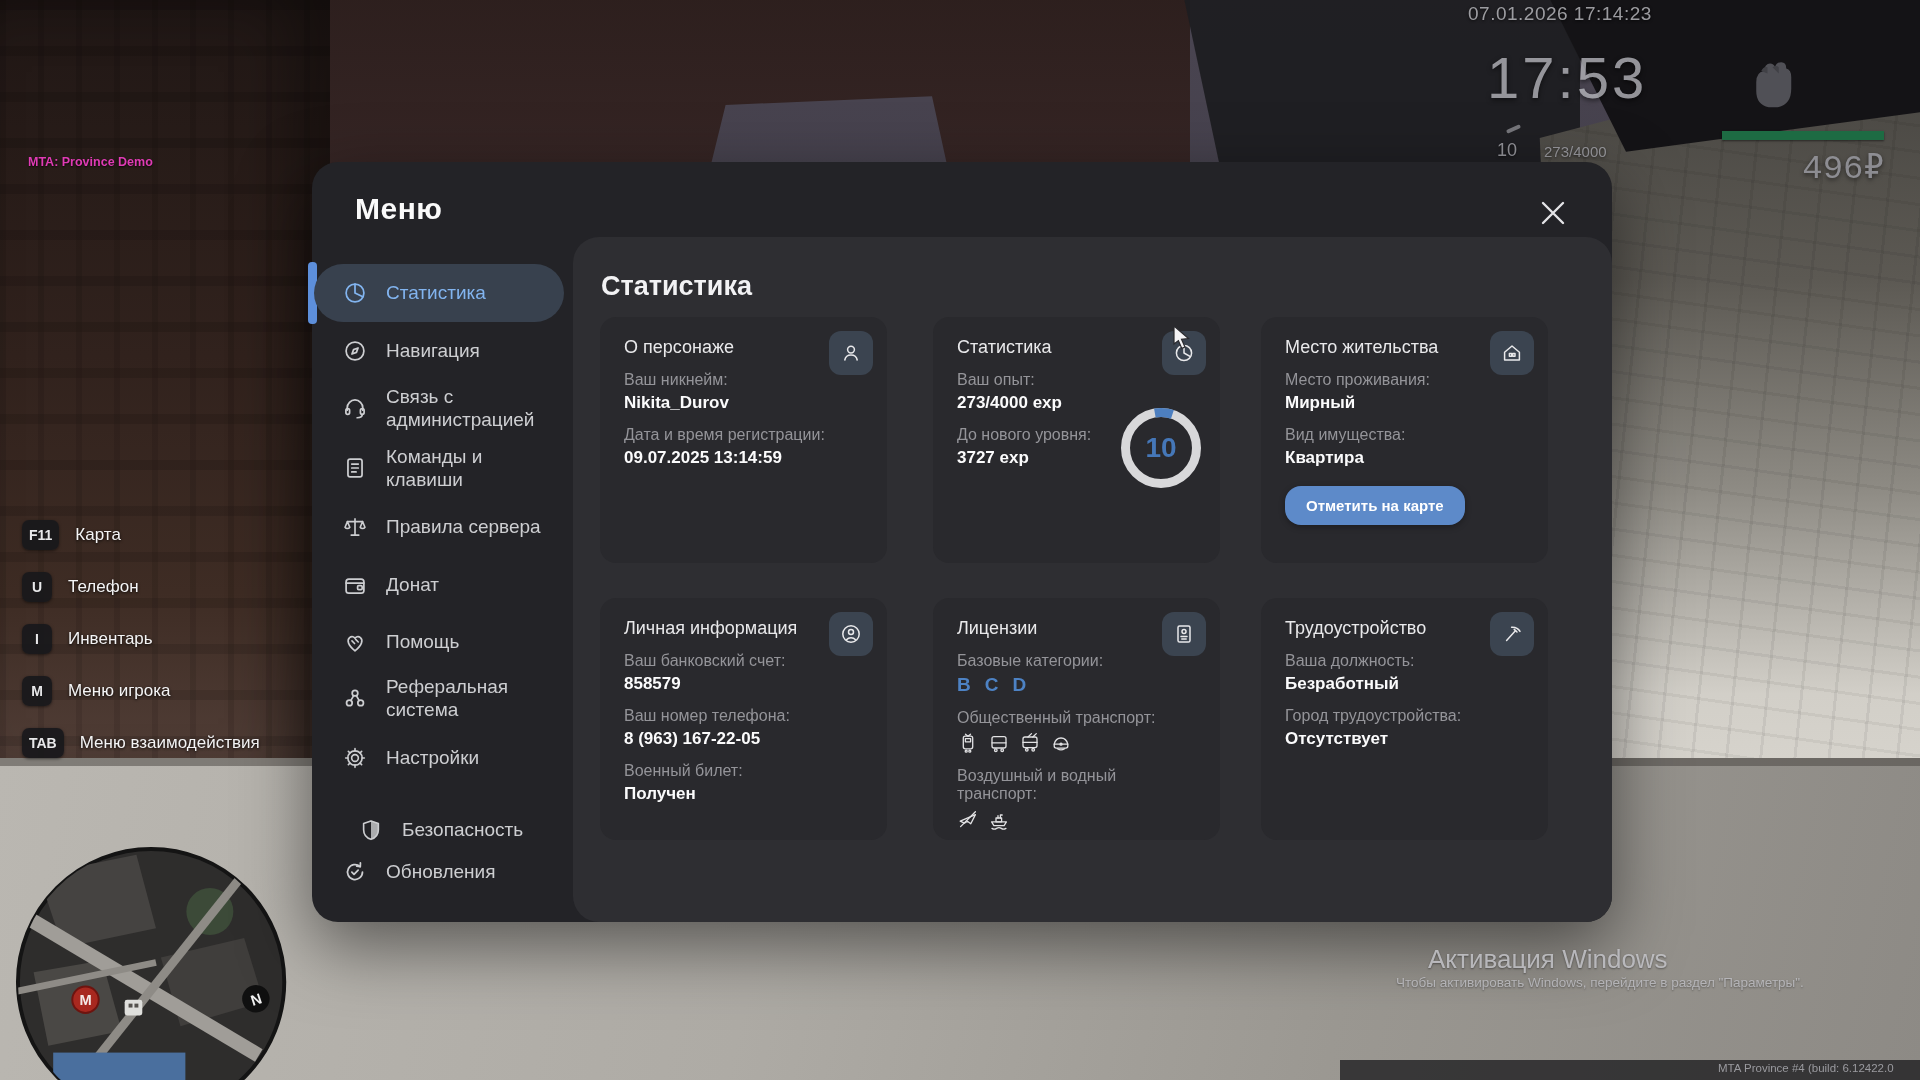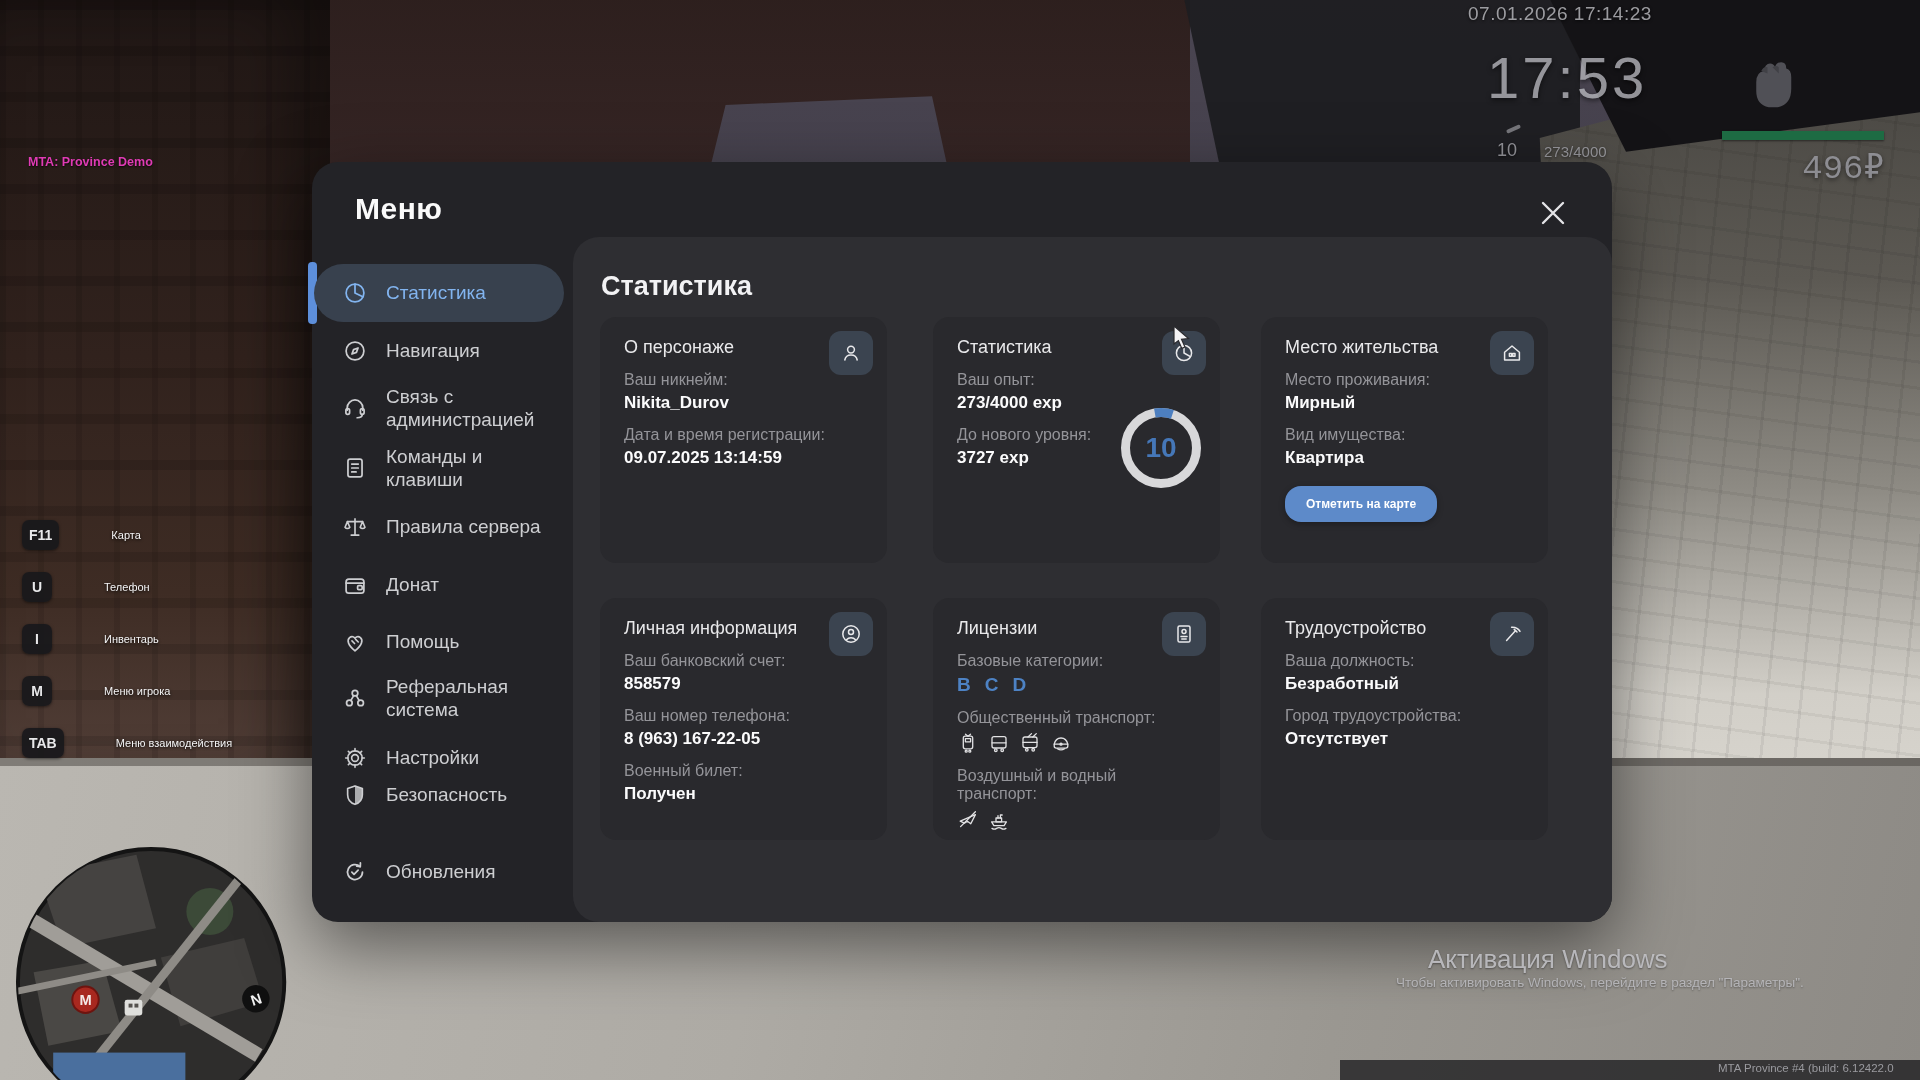--- a/index.html
+++ b/index.html
@@ -45,25 +45,25 @@
   .hud-fist { position:absolute; left:1744px; top:46px; width:52px; height:70px; opacity:.92; }
   .hud-moneybar { position:absolute; left:1722px; top:131px; width:162px; height:9px; background:#1d6b43;
     box-shadow:0 1px 2px rgba(0,0,0,.5); }
   .hud-money { position:absolute; left:1760px; top:146px; width:124px; text-align:right; font-size:34px;
     font-family:Liberation Mono, monospace; color:rgba(155,155,162,.85); text-shadow:0 2px 4px rgba(0,0,0,.5); }
   .mta-watermark { position:absolute; left:28px; top:155px; font-size:12.5px; font-weight:bold; color:#e03bb5;
     text-shadow:0 1px 2px rgba(0,0,0,.8); }
 
   
   .hotkeys { position:absolute; left:22px; top:520px; }
-  .hk-row { display:flex; align-items:center; height:30px; margin-bottom:22px;gap:36px; }
+  .hk-row { display:flex; align-items:center; height:30px; margin-bottom:22px; }
   .hk-key { display:inline-flex; align-items:center; justify-content:center; min-width:30px; height:30px;
     padding:0 7px; border-radius:7px; background:rgba(24,24,27,.92); color:#e8e8ea; font-size:14px; font-weight:bold;
     box-shadow:0 1px 3px rgba(0,0,0,.5); }
-  .hk-label { margin-left:16px; font-size:11px; color:#f4f4f5; text-shadow:0 1px 3px rgba(0,0,0,.85); }
+  .hk-label { margin-left:16px; font-size:17px; color:#f4f4f5; text-shadow:0 1px 3px rgba(0,0,0,.85); }
 
   
   .minimap { position:absolute; left:6px; top:845px; }
 
   
   .menu-panel { position:absolute; left:312px; top:162px; width:1300px; height:760px;
     background:#232327; border-radius:26px; box-shadow:0 24px 70px rgba(0,0,0,.5); }
   .menu-title { position:absolute; left:43px; top:30px; font-size:30px; font-weight:bold; color:#fafafa; letter-spacing:.5px; }
   .close-btn { position:absolute; right:42px; top:34px; width:34px; height:34px; cursor:pointer; }
 
@@ -92,21 +92,21 @@
   .card-c1 { left:27px; }
   .card-c2 { left:360px; }
   .card-c3 { left:688px; }
 
   .stats-fields { max-width:155px; }
   .ring-wrap { position:absolute; right:14px; top:86px; width:90px; height:90px; }
   .ring-num { position:absolute; inset:0; display:flex; align-items:center; justify-content:center;
     font-size:28px; font-weight:bold; color:#4577b8; }
 
   .map-btn { display:inline-block; margin-top:18px; padding:11px 21px; border-radius:16px; background:#5d8ac9;
-    color:#fff; font-size:12px; font-weight:bold; cursor:pointer; box-shadow:0 2px 6px rgba(0,0,0,.3); }
+    color:#fff; font-size:15px; font-weight:bold; cursor:pointer; box-shadow:0 2px 6px rgba(0,0,0,.3); }
 
   .cat-row { display:flex; gap:14px; margin-top:4px; }
   .cat-letter { font-size:19px; font-weight:bold; color:#4d82c4; }
   .lic-icons { display:flex; gap:9px; margin-top:5px; }
   .lic-icons svg { display:block; }
 
   
   .win-act1 { position:absolute; left:1396px; top:944px; font-size:26px; color:rgba(200,200,205,.85); text-shadow:0 1px 2px rgba(0,0,0,.4);margin-left:32px; }
   .win-act2 { position:absolute; left:1396px; top:975px; font-size:13.5px; color:rgba(195,195,200,.8); text-shadow:0 1px 2px rgba(0,0,0,.4); }
   .build-info { position:absolute; left:1718px; top:1062px; font-size:11.5px; color:#9a9a9f; white-space:nowrap; }
@@ -289,21 +289,21 @@
       <span class="si-icon">
         <svg width="26" height="26" viewBox="0 0 24 24" fill="none" stroke="currentColor" stroke-width="1.5" stroke-linecap="round" stroke-linejoin="round">
             <circle cx="12" cy="12" r="3.1"></circle>
             <circle cx="12" cy="12" r="6.6"></circle>
             <path d="M12 3.4v2.2M12 18.4v2.2M3.4 12h2.2M18.4 12h2.2M5.9 5.9l1.5 1.5M16.6 16.6l1.5 1.5M18.1 5.9l-1.5 1.5M7.4 16.6l-1.5 1.5"></path>
           </svg>
       </span>
       <span class="si-label">Настройки</span>
     </div>
 
-    <div class="side-item" style="top:615px; height:36px;">
+    <div class="side-item" style="top:650px; height:36px;margin-left:16px;">
       <span class="si-icon">
         <svg width="26" height="26" viewBox="0 0 24 24" fill="none" stroke="currentColor" stroke-width="1.5" stroke-linejoin="round">
             <path d="M12 3.6l6.8 2.5v5.6c0 4.6-2.9 7.6-6.8 8.9-3.9-1.3-6.8-4.3-6.8-8.9V6.1z"></path>
             <path d="M12 3.6l6.8 2.5v5.6c0 4.6-2.9 7.6-6.8 8.9z" fill="currentColor" stroke="none" opacity=".8"></path>
           </svg>
       </span>
       <span class="si-label">Безопасность</span>
     </div>
 
     <div class="side-item" style="top:692px; height:36px;">

